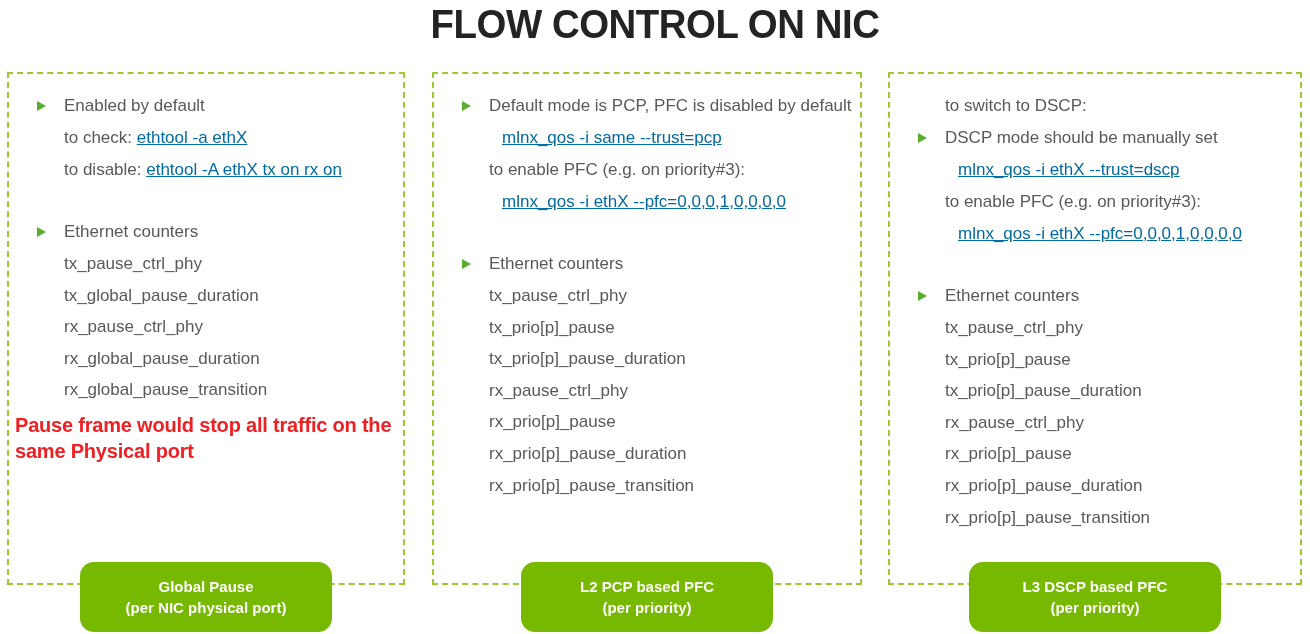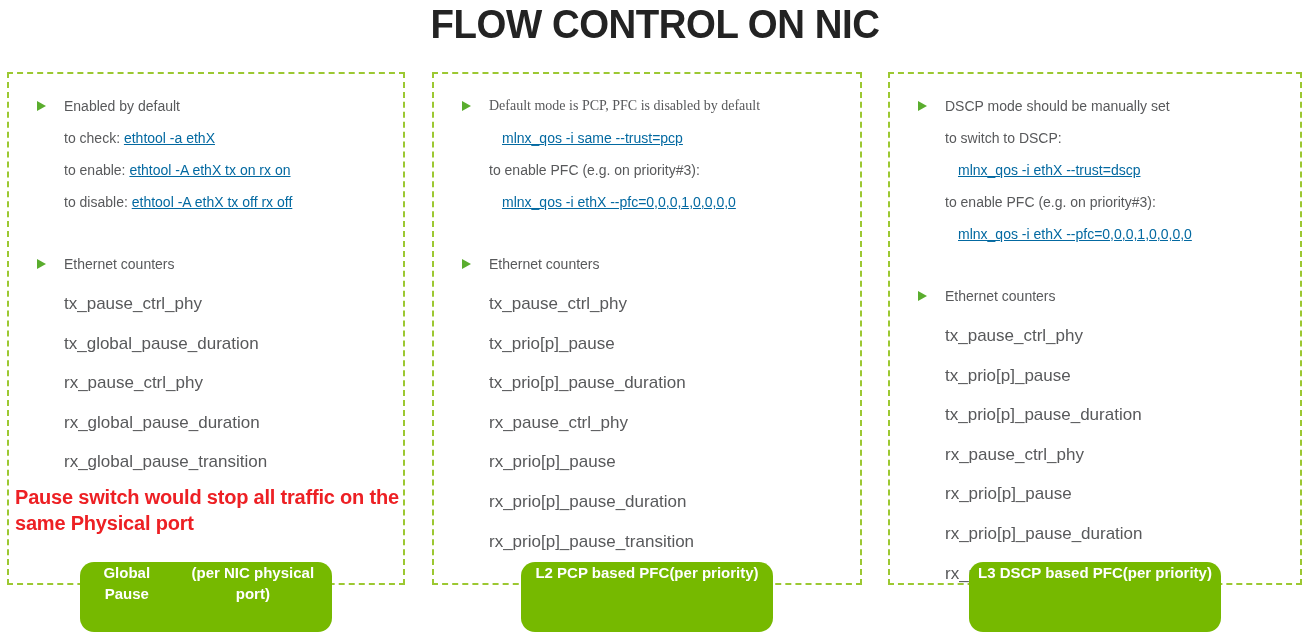--- a/index.html
+++ b/index.html
@@ -33,46 +33,45 @@
   .panel-1 { left: 7px;   width: 398px; }
   .panel-2 { left: 432px; width: 430px; }
   .panel-3 { left: 888px; width: 414px; }
 
   .panel-content { padding-top: 16px; }
 
   .row {
     position: relative;
     padding-left: 55px;
     padding-right: 8px;
-    font-size: 14px;
+    font-size: 17px;
     line-height: 32px;
     color: #58595b;
   }
   .row.nowrap { white-space: nowrap; }
-  .row.wrap2 { line-height: 24px; padding-top: 4px; padding-bottom: 4px; font-family: Liberation Serif, serif; }
+  .row.wrap2 { line-height: 24px; padding-top: 4px; padding-bottom: 4px; }
   .row.code-indent { padding-left: 68px; }
 
   .code { color: #0369a1; text-decoration: underline; }
 
   .arrow {
     position: absolute;
     left: 28px; top: 11px;
     width: 0; height: 0;
     border-left: 9px solid #5aad2e;
     border-top: 5px solid transparent;
     border-bottom: 5px solid transparent;
   }
 
   .counters-group { margin-top: 30px; }
   .counter-row {
     padding-left: 55px;
     font-size: 17px;
     line-height: 31.6px;
     color: #58595b;
-    margin-top: 8px;
   }
 
   .warning {
     margin-top: 6px;
     padding-left: 6px;
     padding-right: 2px;
     font-size: 20px;
     font-weight: bold;
     line-height: 26px;
     color: #ed2024;
@@ -82,21 +81,21 @@
   .badge {
     position: absolute;
     left: 50%;
     bottom: -49px;
     transform: translateX(-50%);
     width: 252px;
     height: 70px;
     background: #76b900;
     border-radius: 14px;
     display: flex;
-    flex-direction: row;
+    flex-direction: column;
     justify-content: center;
     text-align: center;
     color: #ffffff;
     font-size: 15px;
     font-weight: bold;
     line-height: 21px;
     z-index: 2;
   }
 </style>
 </head>
@@ -107,39 +106,36 @@
 <div class="panel panel-1">
   <div class="panel-content">
     <div class="row">
       <span class="arrow"></span>
       <span>Enabled by default</span>
     </div>
     <div class="row nowrap">
       <span>to check: </span><span class="code">ethtool -a ethX</span>
     </div>
     <div class="row nowrap">
-      <span>to enable: </span><span class="code">ethtool -A ethX tx on rx on</span>
-    </div>
-    <div class="row nowrap">
-      <span>to disable: </span><span class="code">ethtool -A ethX tx off rx off</span>
+      <span>to disable: </span><span class="code">ethtool -A ethX tx on rx on</span>
     </div>
 
     <div class="counters-group">
       <div class="row">
         <span class="arrow"></span>
         <span>Ethernet counters</span>
       </div>
       <div class="counter-row">tx_pause_ctrl_phy</div>
       <div class="counter-row">tx_global_pause_duration</div>
       <div class="counter-row">rx_pause_ctrl_phy</div>
       <div class="counter-row">rx_global_pause_duration</div>
       <div class="counter-row">rx_global_pause_transition</div>
     </div>
 
-    <div class="warning">Pause switch would stop all traffic on the same Physical port</div>
+    <div class="warning">Pause frame would stop all traffic on the same Physical port</div>
   </div>
 
   <div class="badge">
     <div>Global Pause</div>
     <div>(per NIC physical port)</div>
   </div>
 </div>
 
 <div class="panel panel-2">
   <div class="panel-content">
@@ -167,25 +163,25 @@
   </div>
 
   <div class="badge">
     <div>L2 PCP based PFC</div>
     <div>(per priority)</div>
   </div>
 </div>
 
 <div class="panel panel-3">
   <div class="panel-content">
+    <div class="row">to switch to DSCP:</div>
     <div class="row">
       <span class="arrow"></span>
       <span>DSCP mode should be manually set</span>
     </div>
-    <div class="row">to switch to DSCP:</div>
     <div class="row code-indent code">mlnx_qos -i ethX --trust=dscp</div>
     <div class="row">to enable PFC (e.g. on priority#3):</div>
     <div class="row code-indent code">mlnx_qos -i ethX --pfc=0,0,0,1,0,0,0,0</div>
 
     <div class="counters-group">
       <div class="row">
         <span class="arrow"></span>
         <span>Ethernet counters</span>
       </div>
       <div class="counter-row">tx_pause_ctrl_phy</div>

